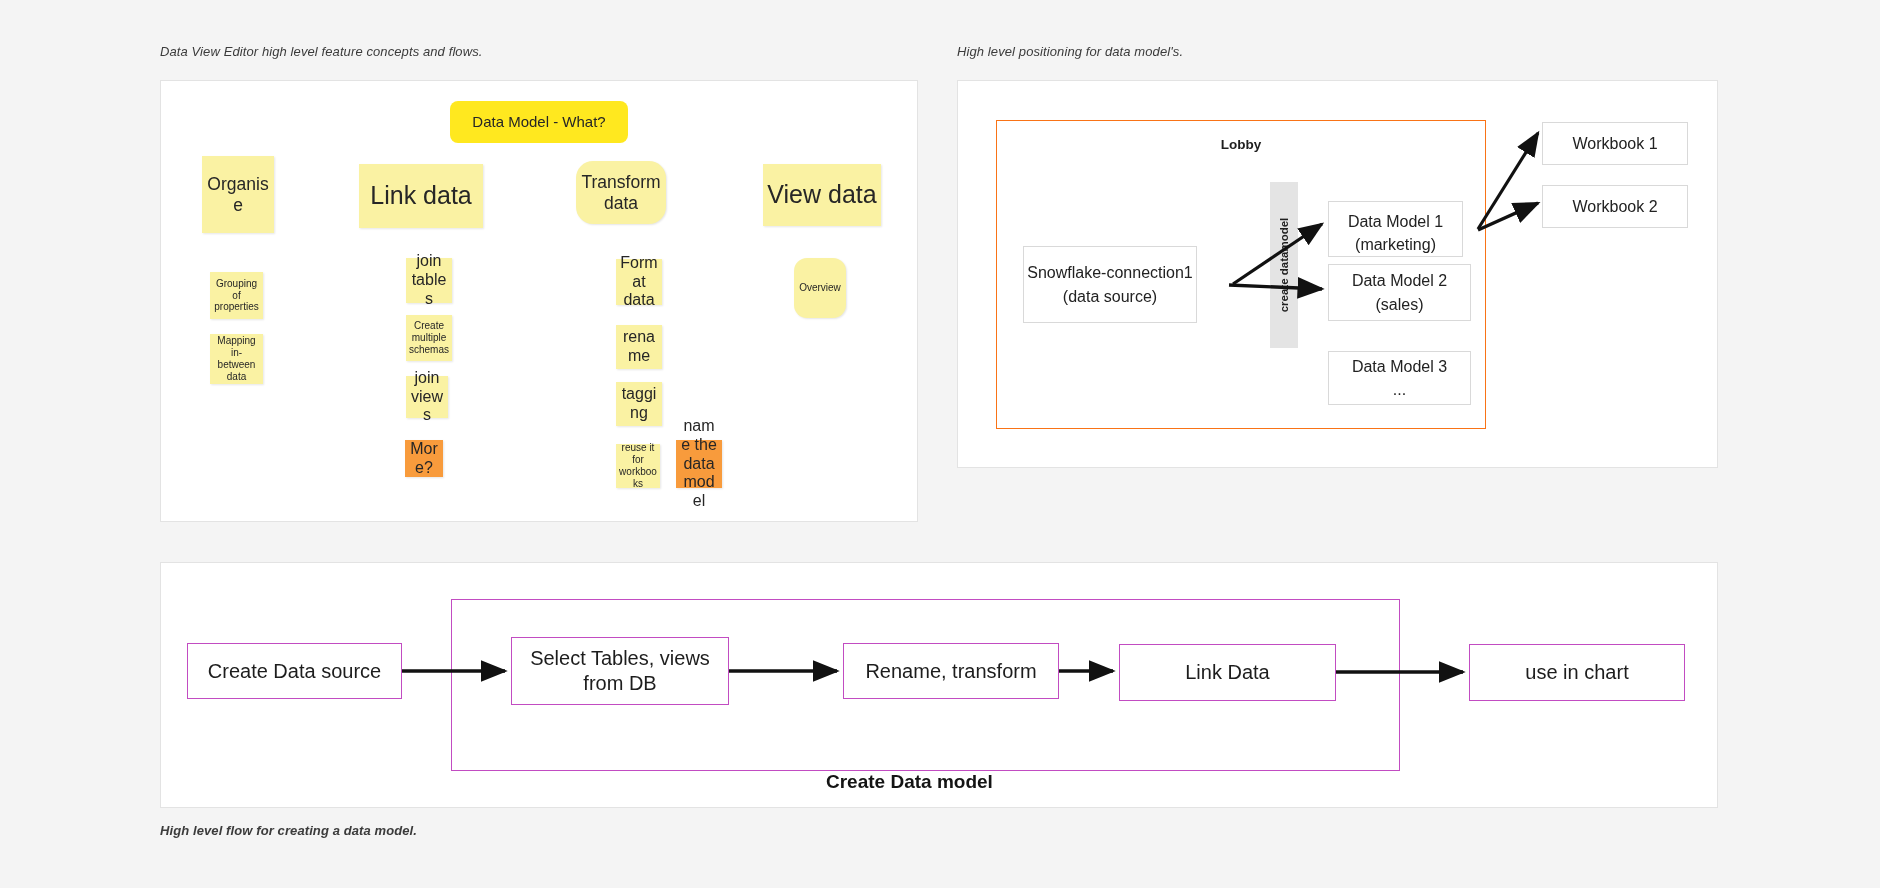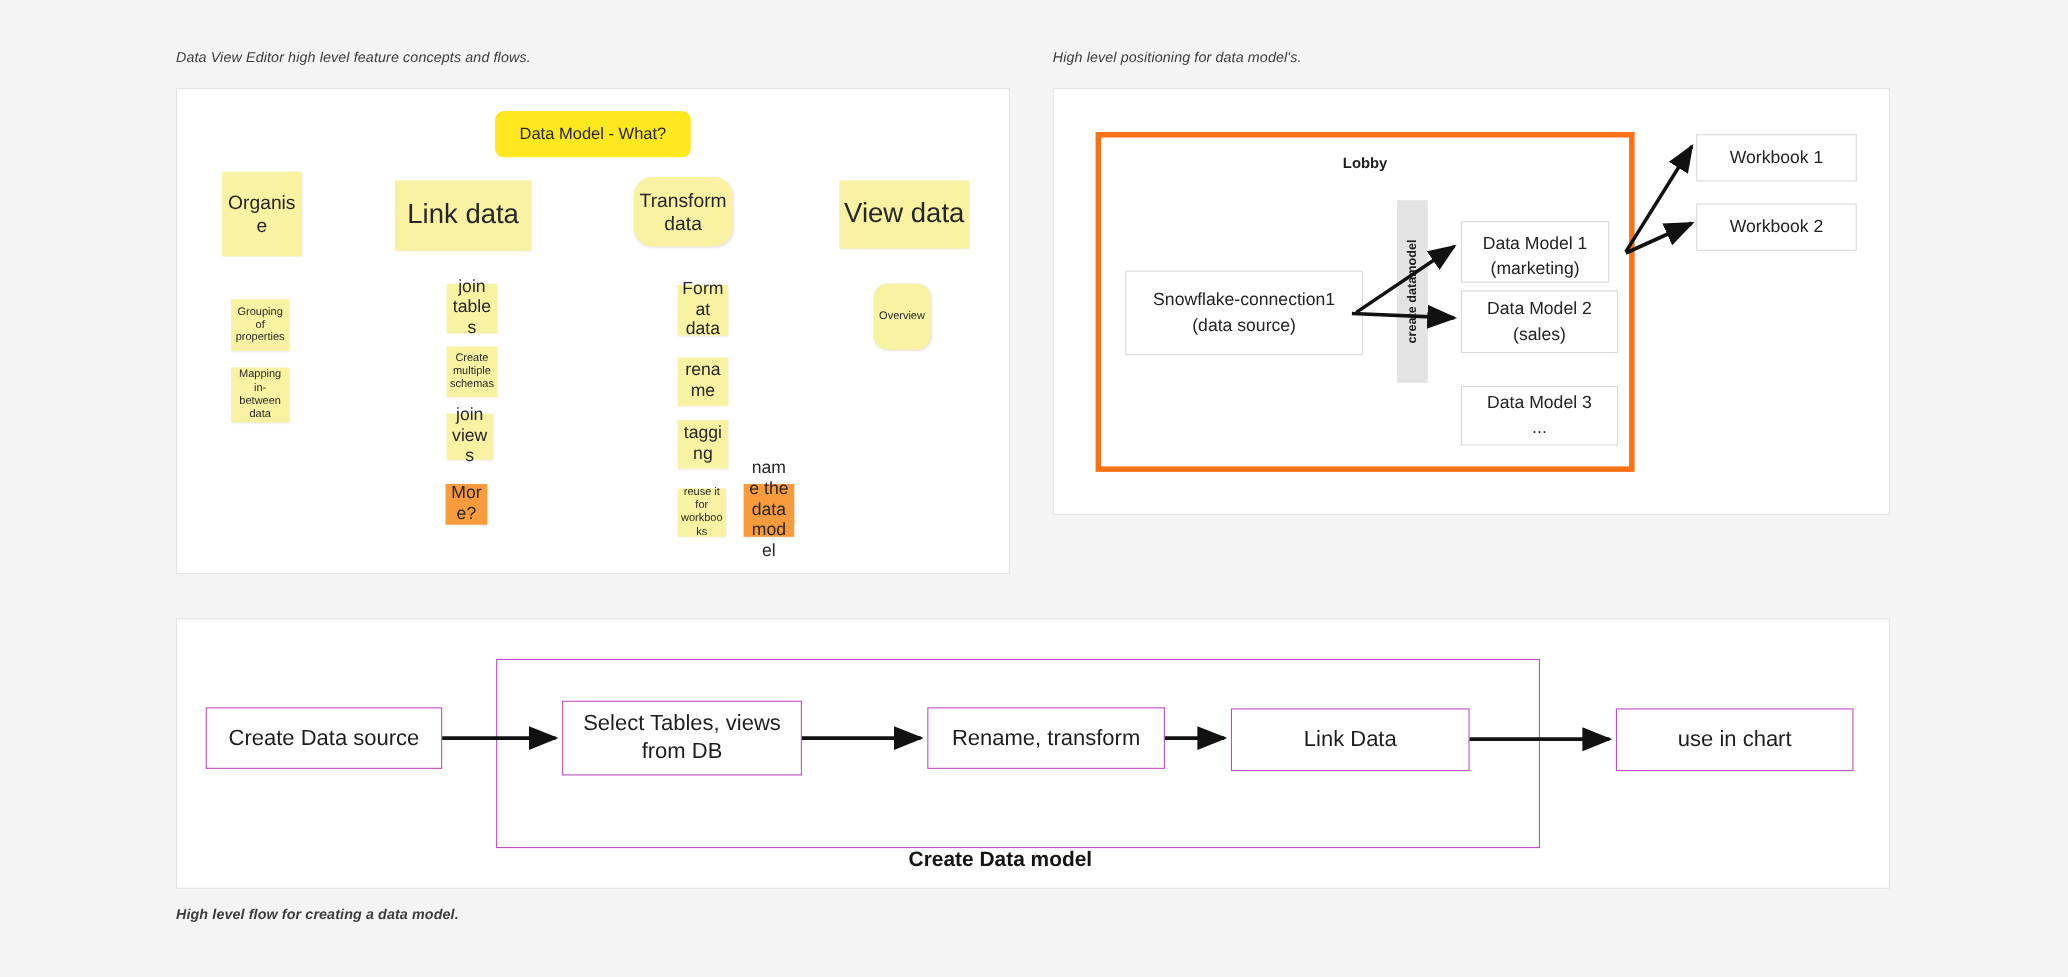--- a/index.html
+++ b/index.html
@@ -67,21 +67,21 @@
     flex-direction: column;
     align-items: center;
     justify-content: center;
     text-align: center;
     font-size: 16px;
     color: #222;
     line-height: 1.45;
   }
   .gbox.lobby {
     justify-content: flex-start;
-    border: 5px solid #f97316;
+    border: 1px solid #f97316;
   }
   .lobby-label {
     font-size: 13.5px;
     font-weight: bold;
     color: #1f1f1f;
     margin-top: 14px;
   }
   .vbar {
     position: absolute;
     background: #e4e4e4;
@@ -167,21 +167,21 @@
 <div class="note yellow-light t-xsmall" style="left:794px; top:258px; width:52px; height:60px;border-radius:13px;">Overview</div>
 
 <div class="caption" style="left:957px; top:44px;">High level positioning for data model's.</div>
 
 <div class="panel" style="left:957px; top:80px; width:761px; height:388px;"></div>
 
 <div class="gbox lobby" style="left:996px; top:120px; width:490px; height:309px;">
   <div class="lobby-label">Lobby</div>
 </div>
 
-<div class="gbox" style="left:1023px; top:246px; width:216px; height:77px;">
+<div class="gbox" style="left:1023px; top:246px; width:174px; height:77px;">
   <div>Snowflake-connection1</div>
   <div>(data source)</div>
 </div>
 
 <div class="vbar" style="left:1270px; top:182px; width:28px; height:166px;">
   <span>create datamodel</span>
 </div>
 
 <div class="gbox" style="left:1328px; top:201px; width:135px; height:56px;justify-content:flex-end;">
   <div>Data Model 1</div>

